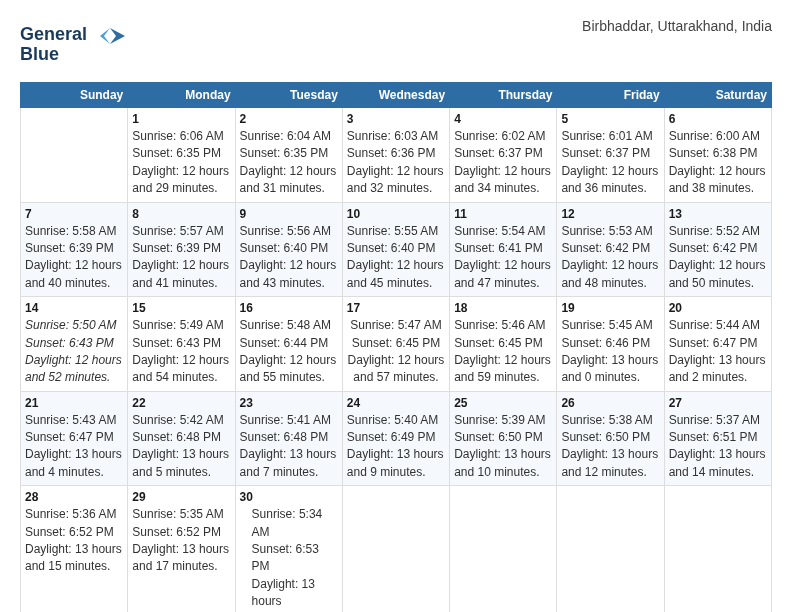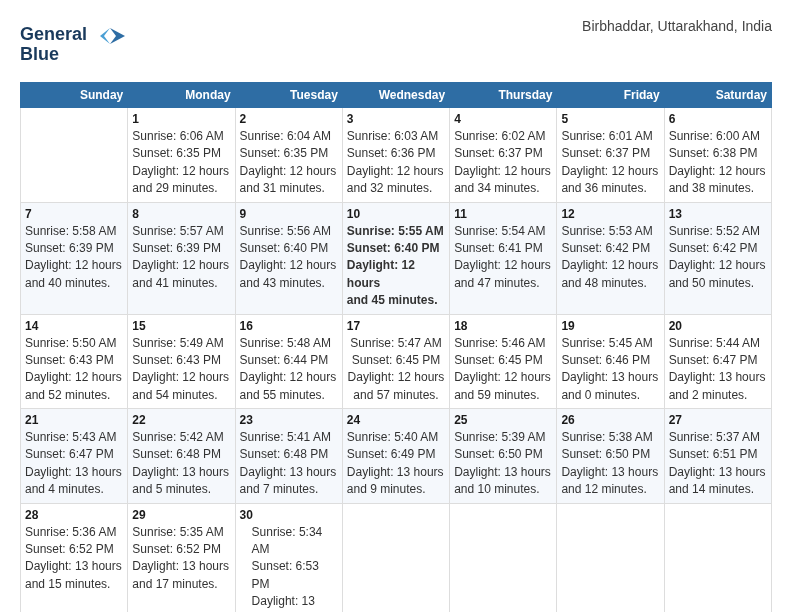--- a/index.html
+++ b/index.html
@@ -178,21 +178,21 @@
           </td>
           <td>
             <span class="day-num">9</span>
             <div class="day-info" style="white-space: pre-line;">Sunrise: 5:56 AM
 Sunset: 6:40 PM
 Daylight: 12 hours
 and 43 minutes.</div>
           </td>
           <td>
             <span class="day-num">10</span>
-            <div class="day-info" style="white-space: pre-line; font-weight: bold;">Sunrise: 5:55 AM
+            <div class="day-info" style="white-space: pre-line;">Sunrise: 5:55 AM
 Sunset: 6:40 PM
 Daylight: 12 hours
 and 45 minutes.</div>
           </td>
           <td>
             <span class="day-num">11</span>
             <div class="day-info" style="white-space: pre-line;">Sunrise: 5:54 AM
 Sunset: 6:41 PM
 Daylight: 12 hours
 and 47 minutes.</div>
@@ -208,21 +208,21 @@
             <span class="day-num">13</span>
             <div class="day-info" style="white-space: pre-line;">Sunrise: 5:52 AM
 Sunset: 6:42 PM
 Daylight: 12 hours
 and 50 minutes.</div>
           </td>
         </tr>
         <tr>
           <td>
             <span class="day-num">14</span>
-            <div class="day-info" style="white-space: pre-line;">Sunrise: 5:50 AM
+            <div class="day-info" style="white-space: pre-line; font-style: italic;">Sunrise: 5:50 AM
 Sunset: 6:43 PM
 Daylight: 12 hours
 and 52 minutes.</div>
           </td>
           <td>
             <span class="day-num">15</span>
             <div class="day-info" style="white-space: pre-line;">Sunrise: 5:49 AM
 Sunset: 6:43 PM
 Daylight: 12 hours
 and 54 minutes.</div>

